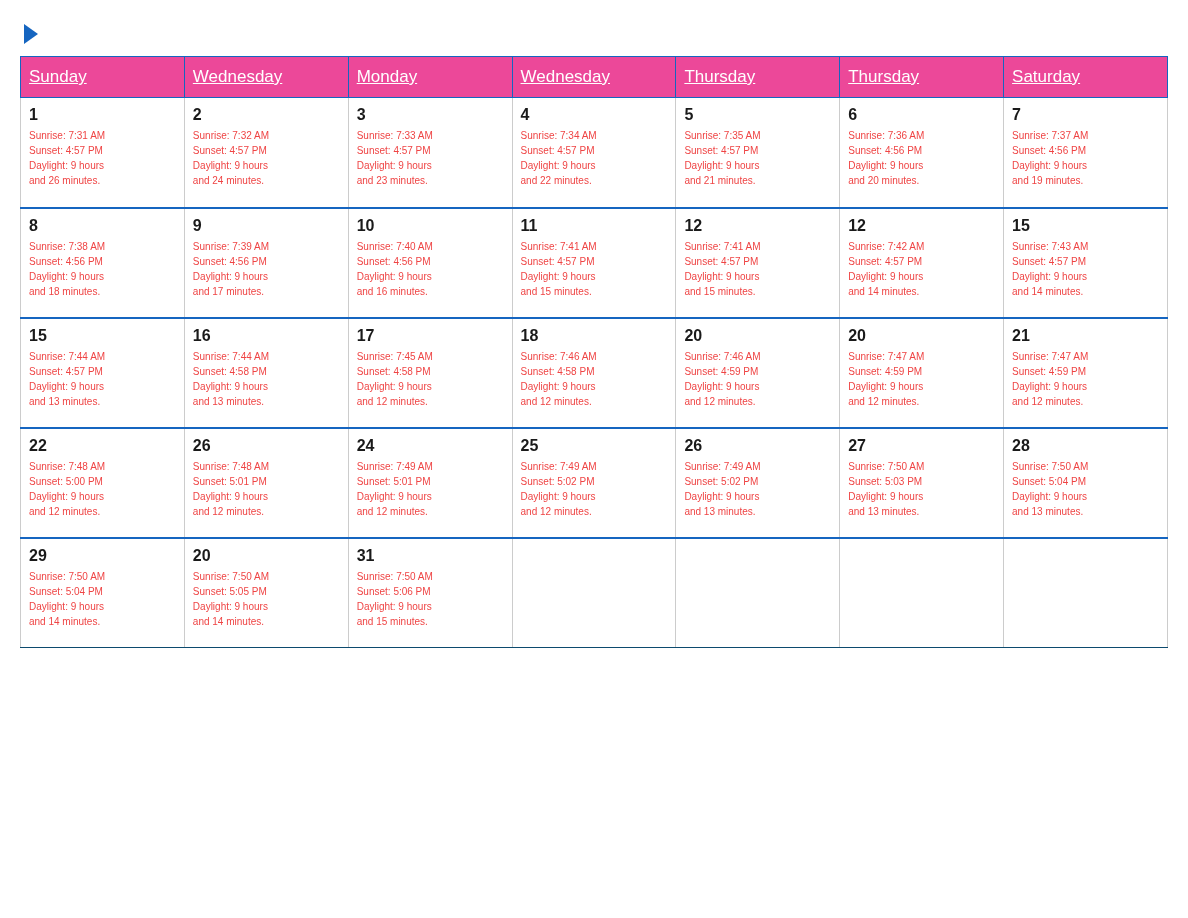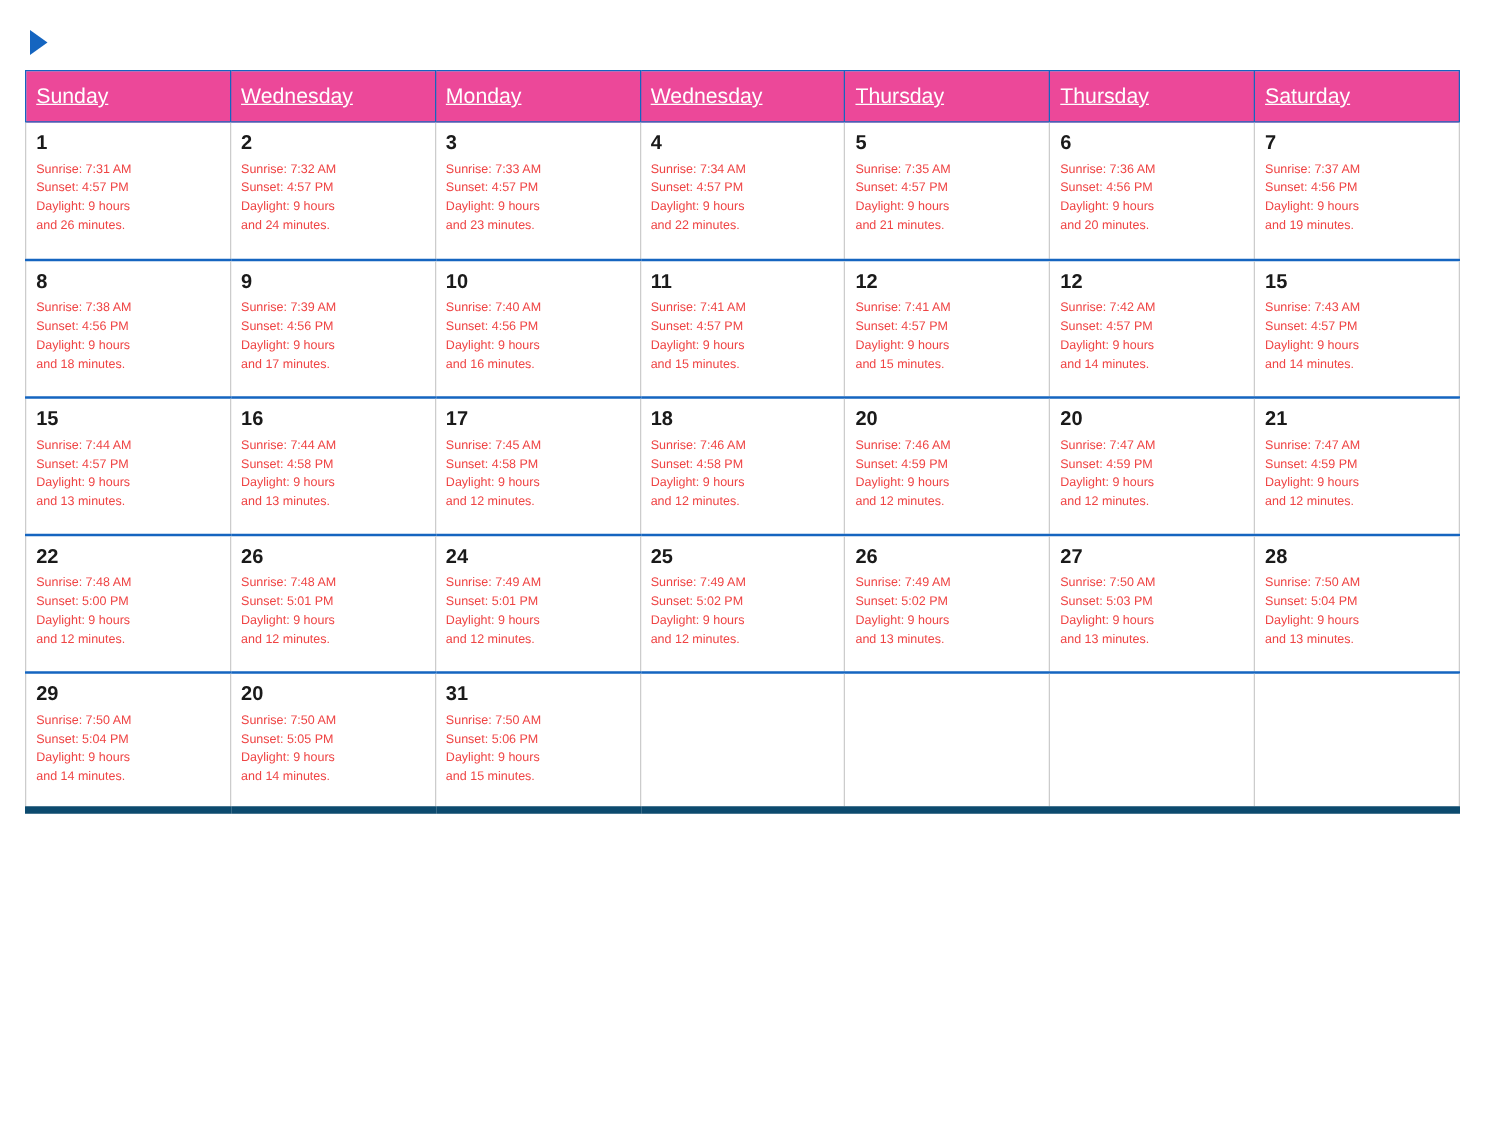--- a/index.html
+++ b/index.html
@@ -94,21 +94,21 @@
     }
     .day-info {
       font-size: 10px;
       line-height: 1.5;
       color: #ef4444;
     }
     .empty-cell {
       background: #fff;
     }
     .calendar tbody tr:last-child td {
-      border-bottom: 6px solid #0c4a6e;
+      border-bottom: 1px solid #0c4a6e;
       margin-top: 20px;
     }
     .top-border-row td {
       border-top: 2px solid #1565c0;
     }
   </style>
 </head>
 <body>
 
 <div class="header">

